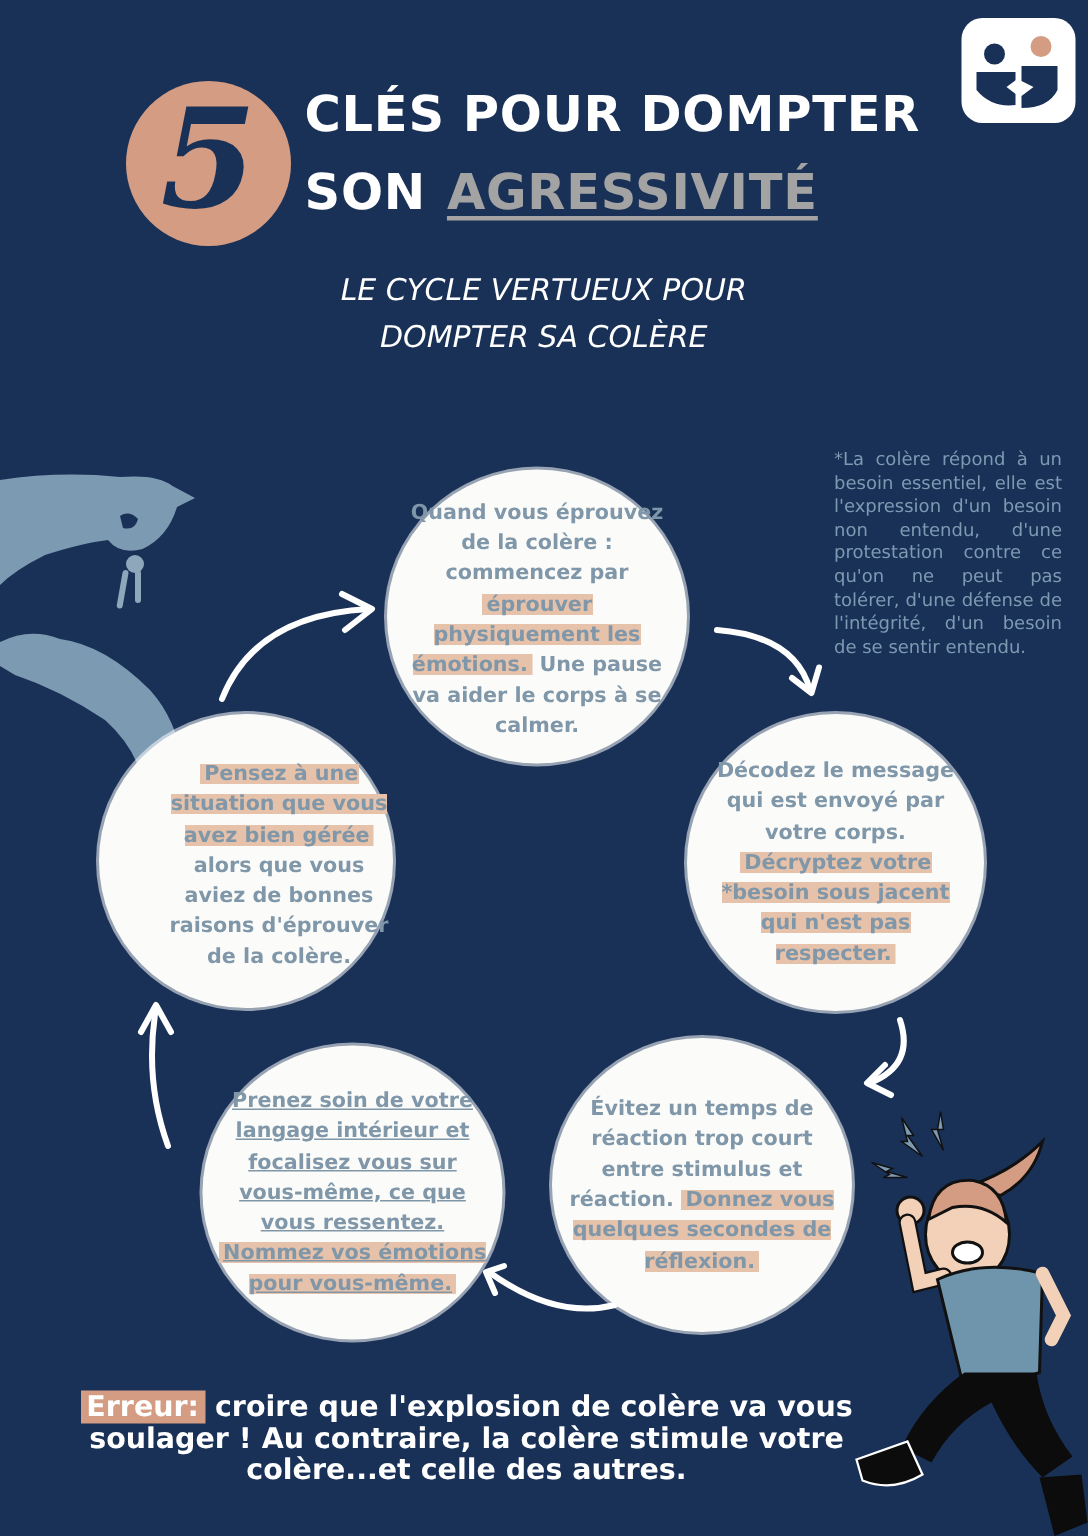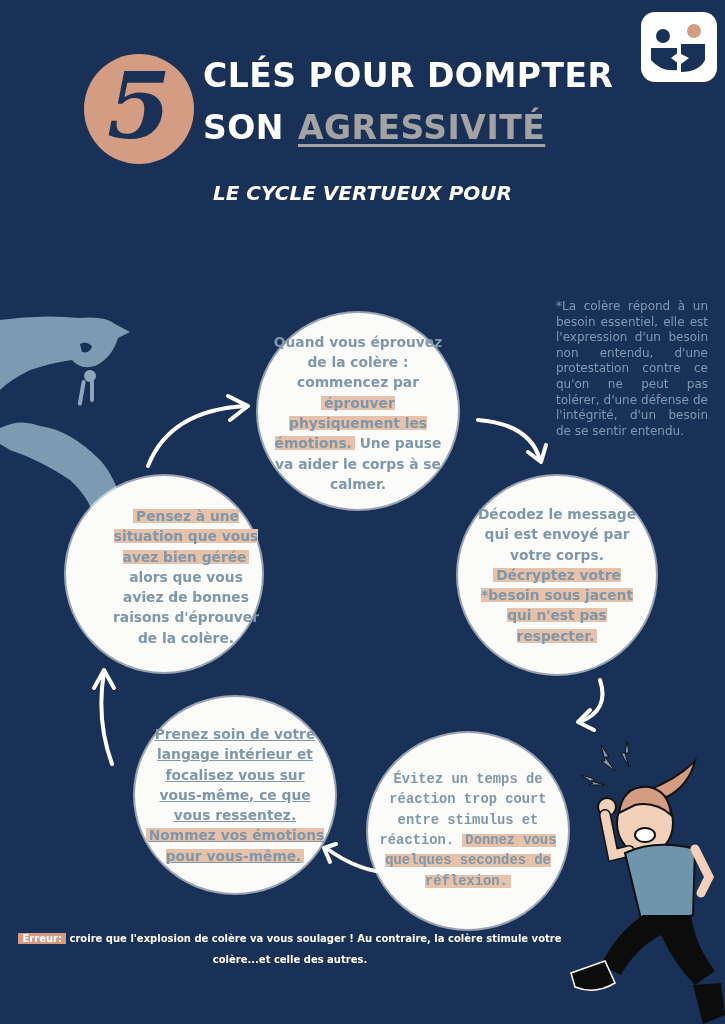--- a/index.html
+++ b/index.html
@@ -21,21 +21,21 @@
   }
   .title-l1, .title-l2 {
     font-family:"DejaVu Sans", sans-serif; font-weight:900; color:#fff;
     font-size:33px; letter-spacing:0.5px; white-space:nowrap;
   }
   .title-l1 { left:203px; top:56px; }
   .title-l2 { left:203px; top:108px; }
   .title-accent { color:#a3a3a3; text-decoration:underline; text-decoration-thickness:3px; text-underline-offset:5px; margin-left:14px; }
   .subtitle {
     left:0; width:725px; top:178px; text-align:center; color:#fff;
-    font-weight:bold; font-style:italic; font-size:20px; line-height:31px;
+    font-weight:normal; font-style:italic; font-size:20px; line-height:31px;
   }
 
   
   .logo {
     left:641px; top:12px; width:76px; height:70px; background:#fff; border-radius:14px;
   }
 
   
   .footnote {
     left:556px; top:299px; width:152px; color:#7d9ab3;
@@ -47,50 +47,51 @@
     background:#fbfbfa; border-radius:50%; display:flex; align-items:center; justify-content:center;
     text-align:center; box-shadow:0 0 0 2px rgba(255,255,255,0.55);
   }
   .circle p {
     margin:0; color:#7f97a8; font-weight:bold; font-size:13.8px; line-height:20.3px;
   }
   .hl { background:linear-gradient(180deg, transparent 8%, #e7c2aa 8%, #e7c2aa 92%, transparent 92%); padding:0 3px; }
 
   .c1 { left:258px; top:313px; width:200px; height:196px; }
   .c2 { left:458px; top:476px; width:198px; height:198px; }
-  .c3 { left:368px; top:733px; width:200px; height:196px;font-family:Liberation Mono, monospace; }
+  .c3 { left:368px; top:692px; width:200px; height:196px; }
   .c4 { left:135px; top:697px; width:200px; height:196px; }
   .c5 { left:66px;  top:476px; width:196px; height:196px; }
   .c1 p { width:180px; margin-top:4px; }
   .c2 p { width:180px; }
   .c3 p { width:186px; }
   .c4 p { width:180px;text-decoration:underline; }
   .c5 p { width:182px; margin-top:6px;margin-left:44px; }
 
   
   .error-note {
     left:0; width:580px; top:928px; text-align:center; color:#fff; font-weight:bold;
-    font-size:10px; line-height:21px;
+    font-size:19px; line-height:21px;padding-left:21px;
   }
   .err-label { background:#d49c82; padding:0 4px; color:#fff; }
 
   svg { overflow:visible; }
 </style>
 </head>
 <body>
 
 <div class="abs num-badge">
   <span>5</span>
 </div>
 <div class="abs title-l1">CLÉS POUR DOMPTER</div>
 <div class="abs title-l2">
   <span>SON</span><span class="title-accent">AGRESSIVITÉ</span>
 </div>
 <div class="abs subtitle">
   <div>LE CYCLE VERTUEUX POUR</div>
+  <div>DOMPTER SA COLÈRE</div>
 </div>
 
 <div class="abs logo">
   <svg width="76" height="70" viewBox="0 0 76 70">
     <circle cx="22" cy="24" r="7" fill="#1a3157"></circle>
     <path d="M10 36 L36 36 L36 58 Q20 60 10 48 Z" fill="#1a3157"></path>
     <path d="M30 46 L38 40 L38 52 Z" fill="#fff"></path>
     <circle cx="53" cy="19" r="7" fill="#d49c82"></circle>
     <path d="M40 32 L64 32 L64 48 Q58 60 40 60 L40 52 L48 46 L40 42 Z" fill="#1a3157"></path>
   </svg>

